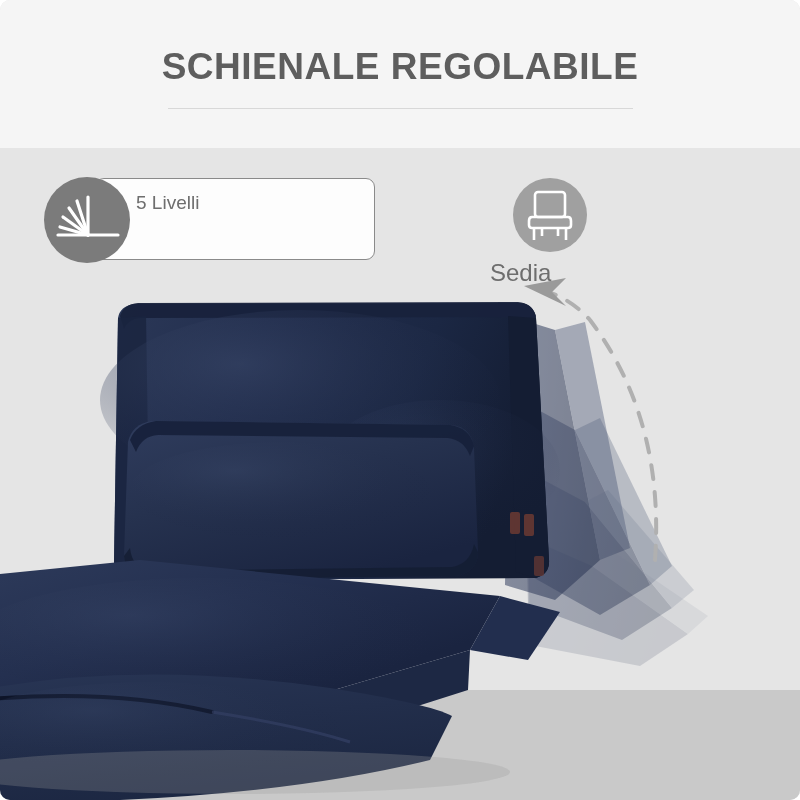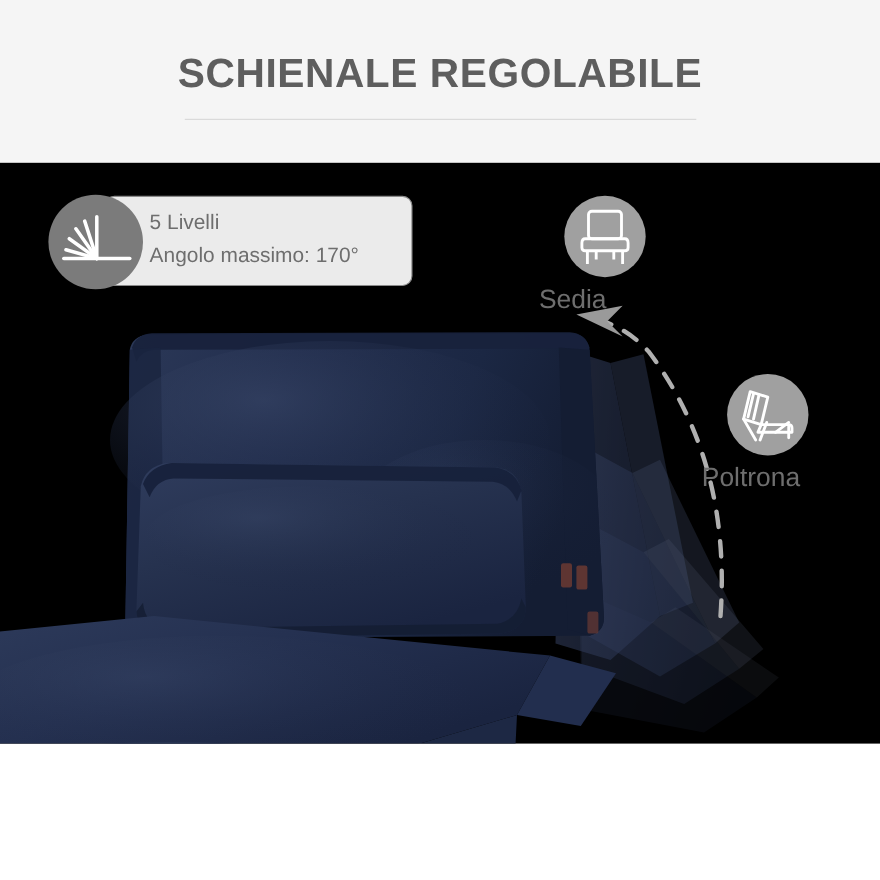--- a/index.html
+++ b/index.html
@@ -5,23 +5,24 @@
   html, body {
     margin: 0; padding: 0;
     width: 800px; height: 800px;
     background: #ffffff;
     font-family: "Liberation Sans", sans-serif;
     overflow: hidden;
   }
 
   #stage {
     position: relative;
-    width: 800px; height: 676px;
-    background: #000000;
+    width: 800px; height: 800px;
+    background: #e5e5e5;
     overflow: hidden;
+    border-radius: 10px;
   }
 
   
   .header-band {
     position: absolute;
     left: 0; top: 0;
     width: 800px; height: 148px;
     background: #f5f5f5;
   }
   .page-title {
@@ -242,51 +243,33 @@
         <line x1="44" y1="58" x2="16" y2="50"></line>
         <line x1="44" y1="58" x2="19" y2="40"></line>
         <line x1="44" y1="58" x2="25" y2="31"></line>
         <line x1="44" y1="58" x2="33" y2="24"></line>
       </g>
     </svg>
   </div>
 
   <div class="badge-text">
     <div class="badge-line">5 Livelli</div>
-    <div class="badge-line">Angolo massimo: 170°</div>
   </div>
 
   <div class="mode mode-sedia">
     <div class="mode-circle">
       <svg width="74" height="74" viewBox="0 0 74 74">
         <g stroke="#ffffff" stroke-width="2.6" fill="none" stroke-linejoin="round">
           <rect x="22" y="14" width="30" height="25" rx="3"></rect>
           <path d="M19 39 L55 39 Q58 39 58 43 L58 47 Q58 50 55 50 L19 50 Q16 50 16 47 L16 43 Q16 39 19 39 Z"></path>
           <line x1="21" y1="50" x2="21" y2="62"></line>
           <line x1="29" y1="50" x2="29" y2="58"></line>
           <line x1="45" y1="50" x2="45" y2="58"></line>
           <line x1="53" y1="50" x2="53" y2="62"></line>
         </g>
       </svg>
     </div>
     <div class="mode-label">Sedia</div>
   </div>
 
-  <div class="mode mode-poltrona">
-    <div class="mode-circle">
-      <svg width="74" height="74" viewBox="0 0 74 74">
-        <g stroke="#ffffff" stroke-width="2.6" fill="none" stroke-linejoin="round" stroke-linecap="round">
-          <path d="M21 16 L37 21 L31 46 L15 41 Z"></path>
-          <line x1="24" y1="18" x2="19" y2="39"></line>
-          <line x1="29" y1="19" x2="24" y2="41"></line>
-          <path d="M31 46 L56 46 Q59 46 59 49 L59 53 L28 53 Z"></path>
-          <line x1="15" y1="41" x2="26" y2="60"></line>
-          <line x1="36" y1="44" x2="30" y2="60"></line>
-          <line x1="56" y1="48" x2="56" y2="58"></line>
-          <line x1="44" y1="53" x2="56" y2="44"></line>
-        </g>
-      </svg>
-    </div>
-    <div class="mode-label">Poltrona</div>
-  </div>
 
 
 </div>
 
 </body></html>

